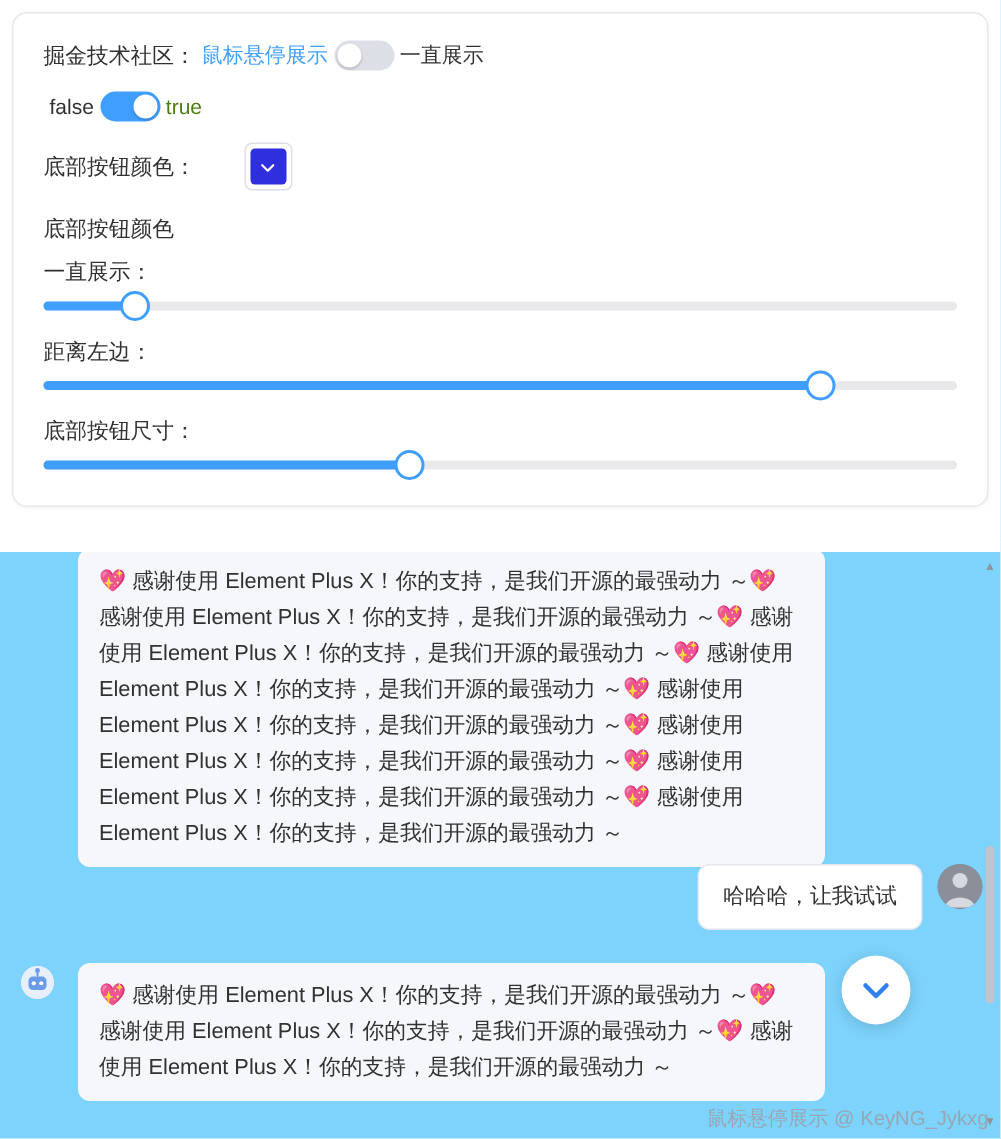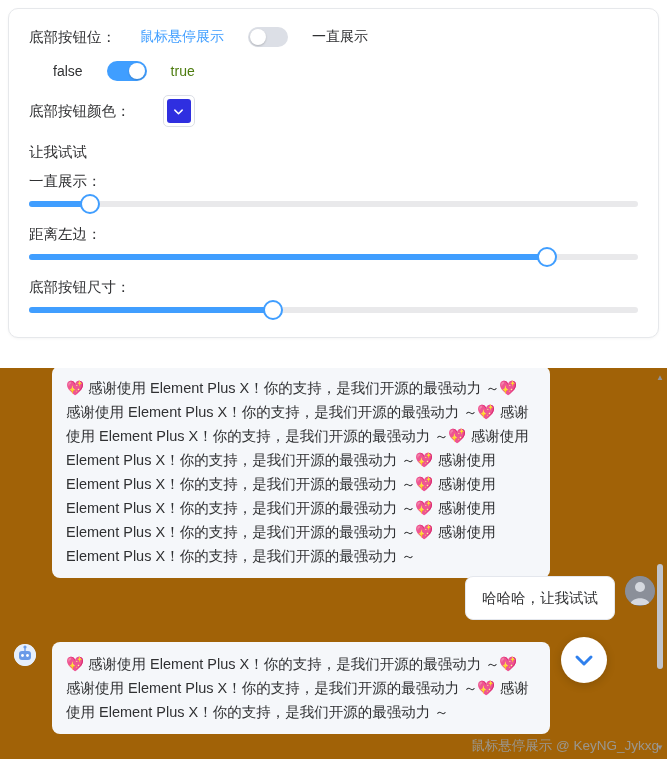--- a/index.html
+++ b/index.html
@@ -29,21 +29,21 @@
     font-size: 14.5px;
     color: #303133;
   }
   .row-label {
     color: #303133;
     font-size: 14.5px;
     white-space: nowrap;
   }
   .sw-text {
     font-size: 14px;
-    margin: 0 24px;
+    margin: 0 4px;
     white-space: nowrap;
     text-align: center;
   }
   .sw-text.inactive { color: #409eff; }
   .sw-text.plain { color: #303133; }
   .sw-text.active { color: #4d7c0f; }
 
   
   .switch {
     position: relative;
@@ -122,21 +122,21 @@
     background: #fff;
     border: 2px solid #409eff;
     cursor: grab;
   }
 
   
   .chat-area {
     position: absolute;
     left: 0; top: 368px;
     width: 667px; height: 391px;
-    background: #a16207;
+    background: #7dd3fc;
     overflow: hidden;
   }
   .bubble-left {
     position: absolute;
     background: #f5f7fa;
     border-radius: 8px;
     padding: 10px 14px;
     font-size: 14.5px;
     line-height: 24px;
     color: #303133;
@@ -230,21 +230,21 @@
     width: 667px; height: 1px;
     background: #ffffff;
   }
 </style>
 </head>
 <body>
 
 <div class="settings-card">
 
   <div class="row">
-    <span class="row-label">底部按钮位：</span>
+    <span class="row-label">掘金技术社区：</span>
     <span class="sw-text inactive">鼠标悬停展示</span>
     <div class="switch">
       <div class="knob"></div>
     </div>
     <span class="sw-text plain">一直展示</span>
   </div>
 
   <div class="row">
     <span class="sw-text plain">false</span>
     <div class="switch on">
@@ -257,21 +257,21 @@
     <span class="row-label">底部按钮颜色：</span>
     <div class="color-picker">
       <div class="color-swatch" id="color-swatch" style="background: rgb(47, 47, 224);">
         <svg width="11" height="11" viewBox="0 0 12 12">
           <path d="M2 4.5 L6 8.5 L10 4.5" stroke="#ffffff" stroke-width="1.6" fill="none" stroke-linecap="round" stroke-linejoin="round"></path>
         </svg>
       </div>
     </div>
   </div>
 
-  <div class="section-label">让我试试</div>
+  <div class="section-label">底部按钮颜色</div>
 
   <div>
     <div class="slider-label">一直展示：</div>
     <div class="slider">
       <div class="fill" id="fill0" style="width: 10%;"></div>
       <div class="handle" id="handle0" style="left: 10%;"></div>
     </div>
   </div>
 
   <div>

